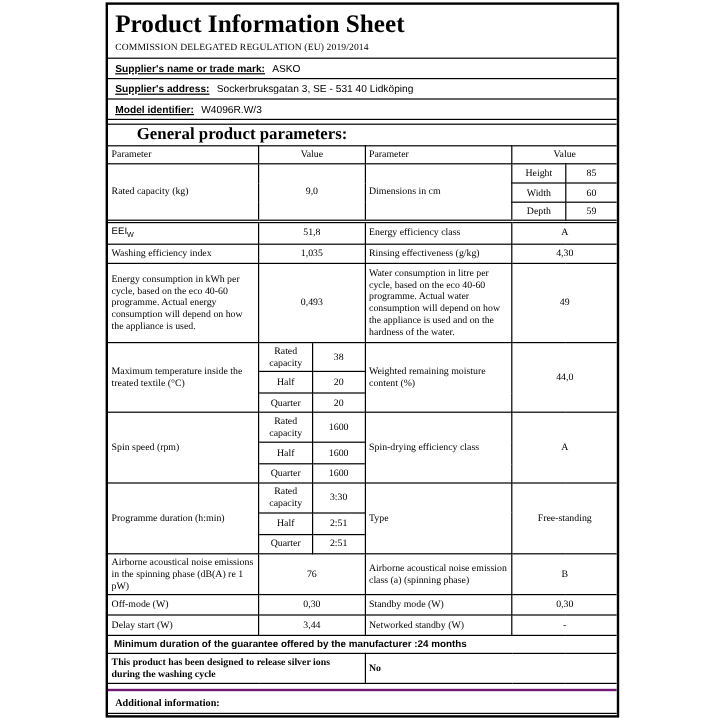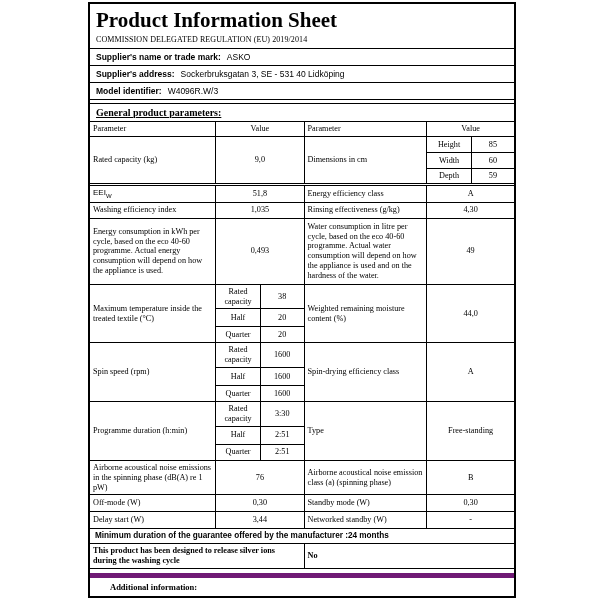--- a/index.html
+++ b/index.html
@@ -8,42 +8,42 @@
     position:absolute; left:88px; top:2px; width:428px; height:596px;
     border:2px solid #000; background:#fff;
     display:flex; flex-direction:column; overflow:hidden;
   }
   
   .hdr { padding:4px 6px 4px; border-bottom:1px solid #000; }
   .hdr h1 { font-size:21px; line-height:24px; font-weight:bold; font-family:"Liberation Serif", serif; }
   .hdr .sub { font-size:8px; margin-top:3px; letter-spacing:.1px; }
   
   .info-row { display:flex; align-items:baseline; gap:6px; padding:3px 6px 2px; border-bottom:1px solid #000; font-family:"Liberation Sans", sans-serif; font-size:8.5px; line-height:11px; }
-  .info-row .lbl { font-weight:bold; }
+  .info-row .lbl { font-weight:bold;text-decoration:underline; }
   .gap3 { height:3px; flex:0 0 auto; }
-  .section-row { border-top:1px solid #000; padding:3px 6px; font-weight:bold; font-size:10px; line-height:11px;text-decoration:underline; }
+  .section-row { border-top:1px solid #000; padding:3px 24px; font-weight:bold; font-size:14px; line-height:11px; }
   
   table { width:100%; border-collapse:collapse; table-layout:fixed; font-size:8.2px; line-height:1.2; }
   td { border:1px solid #000; padding:2px 3px; vertical-align:middle; overflow:hidden; }
   td:first-child { border-left:none; }
   td:last-child { border-right:none; }
   td.ctr { text-align:center; }
   tr.h15 { height:15px; } tr.h16 { height:16px; } tr.h17 { height:17px; }
   tr.h18 { height:18px; } tr.h22 { height:22px; } tr.h24 { height:24px; }
   tr.h31 { height:32px;padding-left:20px; } tr.h64 { height:66px; } tr.h48 { height:16px; }
   tr.eei-row td { border-top:3px double #000; }
   .eei-txt { font-family:"Liberation Sans", sans-serif; font-size:8px; }
   .eei-txt sub { font-size:6px; }
   .guarantee-cell { font-family:"Liberation Sans", sans-serif; font-weight:bold; font-size:8.2px; padding-left:5px; }
   .guarantee-cell .gval { margin-left:0; }
   .silver-lbl { font-weight:bold;margin-top:17px; }
   .silver-val { font-weight:bold; vertical-align:middle;margin-left:32px; }
   
   .spacer-grow { flex:1 1 auto; min-height:4px; }
-  .addl-row { border-top:5px solid #701a75; border-bottom:1px solid #000; padding:4px 20px; font-weight:bold; font-size:8.5px; line-height:10px; }
+  .addl-row { border-top:2px solid #701a75; border-bottom:1px solid #000; padding:4px 6px; font-weight:bold; font-size:8.5px; line-height:10px; }
   .url-row { border-top:1px solid #000; padding:4px 6px; font-size:8.5px; line-height:10px; }
 </style>
 </head>
 <body>
 
 <div class="sheet">
 
   <div class="hdr">
     <h1>Product Information Sheet</h1>
     <div class="sub">COMMISSION DELEGATED REGULATION (EU) 2019/2014</div>

